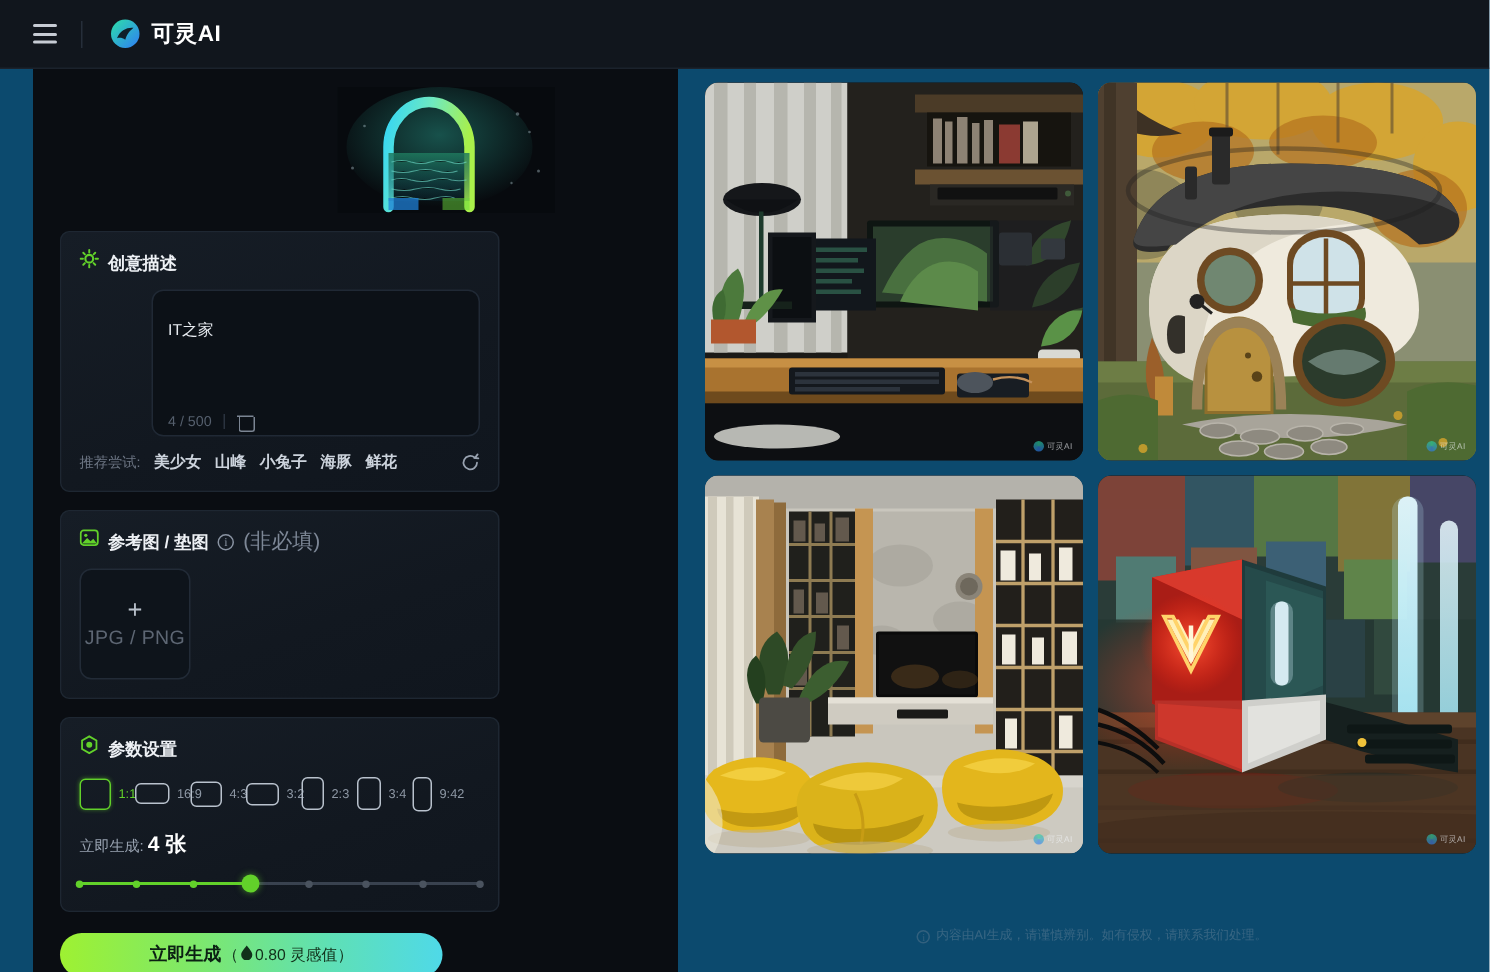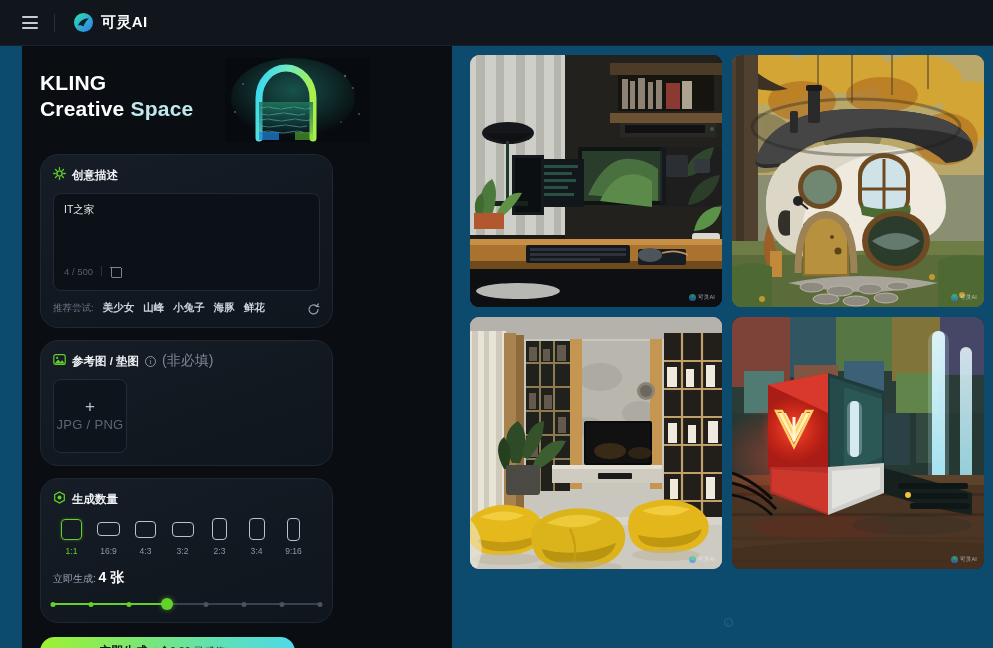--- a/index.html
+++ b/index.html
@@ -60,21 +60,21 @@
     overflow: hidden;
   }
 
   
   .card {
     position: relative;
     margin: 12px 0 0 18px;
     width: 293px;
     background: linear-gradient(160deg, #161d26 0%, #121820 60%, #10161e 100%);
     border: 1px solid #1e2732;
-    border-radius: 18px;
+    border-radius: 6px;
     padding: 11px 12px 12px 12px;
   }
   .card-head {
     display: flex; align-items: center; gap: 6px;
     margin-bottom: 9px;
   }
   .card-title { color: #eef1f5; font-size: 11.5px; font-weight: bold; }
   .card-sub { color: #7d8796; font-size: 14px; }
   .info-dot {
     width: 11px; height: 11px; border-radius: 50%;
@@ -83,25 +83,26 @@
     font-family: "Liberation Serif", serif;
   }
 
   
   .prompt-box {
     position: relative;
     background: #0c1117;
     border: 1px solid #202935;
     border-radius: 8px;
     height: 98px;
-    padding: 9px 10px;
+    padding: 19px 10px;
+    margin-left: 48px;
   }
   .prompt-text { color: #e7ebf0; font-size: 10.5px; }
   .prompt-foot {
-    position: absolute; left: 10px; bottom: 13px;
+    position: absolute; left: 10px; bottom: 3px;
     display: flex; align-items: center; gap: 8px;
   }
   .counter { color: #555f6d; font-size: 9.5px; }
   .vline { width: 1px; height: 10px; background: #2a333f; }
   .trash { width: 11px; height: 12px; position: relative; cursor: pointer; }
   .trash::before {
     content: ""; position: absolute; left: 1px; top: 3px;
     width: 9px; height: 9px; border: 1px solid #7b8593;
     border-top: none; border-radius: 0 0 2px 2px;
   }
@@ -132,21 +133,21 @@
     align-items: center; justify-content: center;
     gap: 3px; cursor: pointer;
   }
   .upload-plus { color: #b9c1cb; font-size: 17px; line-height: 14px; font-weight: 300; }
   .upload-hint { color: #5d6673; font-size: 13px; letter-spacing: 0.3px; }
 
   
   .ratio-row { display: flex; gap: 0; }
   .ratio-item {
     width: 37px;
-    display: flex; flex-direction: column;
+    display: flex; flex-direction: row;
     align-items: center; gap: 5px;
     cursor: pointer;
   }
   .ratio-shape {
     border: 1.6px solid #b9c2cd;
     border-radius: 4px;
   }
   .ratio-item.sel .ratio-shape { border-color: #62d12a; box-shadow: 0 0 3px rgba(98,209,42,0.45); }
   .ratio-lbl { color: #8d97a4; font-size: 8.5px; }
   .ratio-item.sel .ratio-lbl { color: #62d12a; }
@@ -258,24 +259,20 @@
           <path d="M5 13.5 C7 8 12 6 16 6.5 C13 9 11.5 11 10.5 14.5 C8.5 13 6.5 13 5 13.5 Z" fill="#0c1117" opacity="0.9"></path>
         </svg>
       </span>
       <span class="brand-text">可灵AI</span>
     </div>
   </div>
 
   <div class="leftpane">
 
     <div class="hero">
-      <div class="hero-title">
-        <span>KLING</span><br>
-        <span>Creative </span><span class="accent">Space</span>
-      </div>
       <div class="hero-art">
         <svg width="145" height="84" viewBox="0 0 145 84">
           <defs>
             <linearGradient id="arch" x1="0" y1="0" x2="1" y2="0.3">
               <stop offset="0" stop-color="#35d6f5"></stop>
               <stop offset="0.5" stop-color="#6fe9c0"></stop>
               <stop offset="1" stop-color="#a9f04a"></stop>
             </linearGradient>
             <linearGradient id="water" x1="0" y1="0" x2="0" y2="1">
               <stop offset="0" stop-color="#1f7a5e" stop-opacity="0.85"></stop>
@@ -376,21 +373,21 @@
     </div>
 
     <div class="card">
       <div class="card-head">
         <span>
           <svg width="13" height="13" viewBox="0 0 13 13">
             <path d="M6.5 0.9 L11.3 3.7 L11.3 9.3 L6.5 12.1 L1.7 9.3 L1.7 3.7 Z" fill="none" stroke="#62d12a" stroke-width="1.2"></path>
             <circle cx="6.5" cy="6.5" r="2" fill="#62d12a"></circle>
           </svg>
         </span>
-        <span class="card-title">生成数量</span>
+        <span class="card-title">参数设置</span>
       </div>
 
       <div class="ratio-row" id="ratioRow">
           <div class="ratio-item sel">
             <div style="height: 24px; display: flex; align-items: center; justify-content: center;">
               <div class="ratio-shape" style="width: 21px; height: 21px;"></div>
             </div>
             <div class="ratio-lbl">1:1</div>
           </div>
           <div class="ratio-item">
@@ -420,21 +417,21 @@
           <div class="ratio-item">
             <div style="height: 24px; display: flex; align-items: center; justify-content: center;">
               <div class="ratio-shape" style="width: 16px; height: 22px;"></div>
             </div>
             <div class="ratio-lbl">3:4</div>
           </div>
           <div class="ratio-item">
             <div style="height: 24px; display: flex; align-items: center; justify-content: center;">
               <div class="ratio-shape" style="width: 13px; height: 23px;"></div>
             </div>
-            <div class="ratio-lbl">9:16</div>
+            <div class="ratio-lbl">9:42</div>
           </div>
         </div>
 
       <div class="count-label">
         <span>立即生成:</span>
         <b>4 张</b>
       </div>
 
       <div class="slider" id="slider">
         <div class="slider-track"></div>
@@ -826,15 +823,16 @@
       </div>
       <div class="watermark">
         <span class="wm-dot"></span>
         <span class="wm-text">可灵AI</span>
       </div>
     </div>
   </div>
 
   <div class="disclaimer">
     <span class="disc-dot">i</span>
+    <span class="disc-text">内容由AI生成，请谨慎辨别。如有侵权，请联系我们处理。</span>
   </div>
 
 </div>
 
 </body></html>

